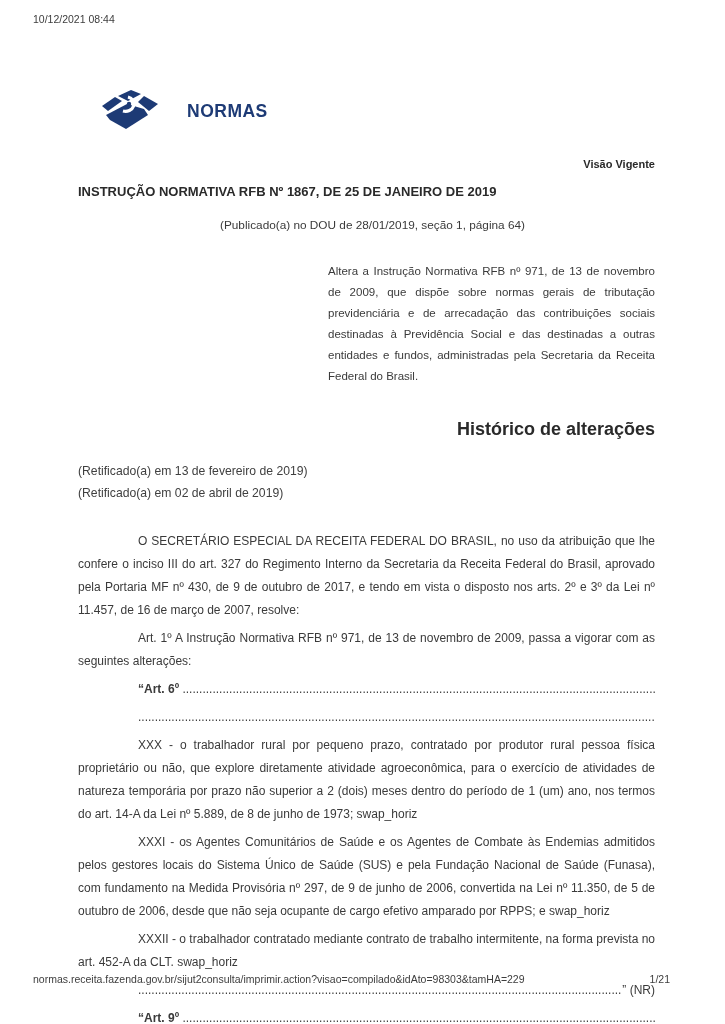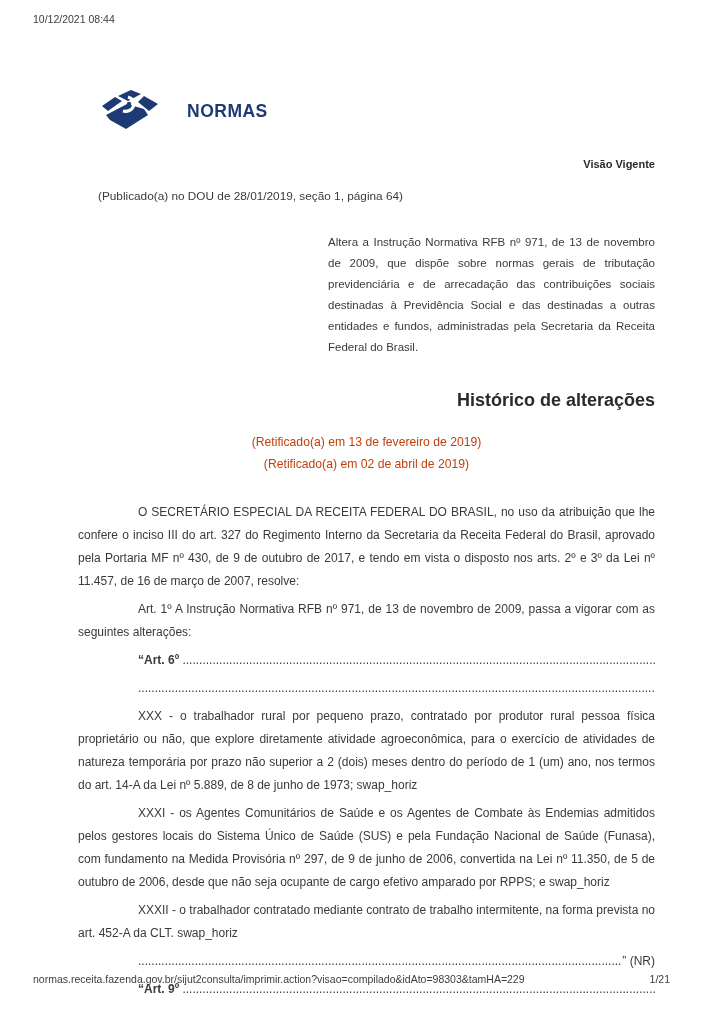--- a/index.html
+++ b/index.html
@@ -40,35 +40,35 @@
 
   .view-label {
     margin-top:23px; text-align:right;
     font-weight:bold; font-size:11px; color:#2a2a2a;
   }
 
   .doc-title {
     margin-top:14px; font-size:13px; font-weight:bold; color:#2a2a2a;
   }
 
-  .published { margin-top:19px; margin-left:20px; font-size:11.8px; }
+  .published { margin-top:19px; margin-left:12px; font-size:11.8px;text-align:center; }
 
   .summary {
     margin-top:29px; margin-left:250px; width:327px;
     text-align:justify; font-size:11.5px; line-height:21px;
   }
 
   .history-title {
     margin-top:32px; text-align:right;
     font-size:18px; font-weight:bold; color:#2a2a2a;
   }
   .history-links { margin-top:20px; }
   .history-link {
-    display:block; text-align:center; text-decoration:none;
-    color:#c2410c; font-size:12.2px; line-height:22px; cursor:pointer;
+    display:block; text-align:left; text-decoration:none;
+    color:#404040; font-size:12.2px; line-height:22px; cursor:pointer;
   }
 
   .body-text { margin-top:26px; font-size:12px; line-height:23px; }
   .para { margin:0 0 5px 0; text-align:justify; text-indent:60px; }
 
   .dotline { display:flex; margin:0 0 5px 60px; }
   .dot-prefix { flex:0 0 auto; white-space:pre;font-weight:bold; }
   .dot-fill   { flex:1 1 auto; overflow:hidden; white-space:nowrap; }
   .dot-suffix { flex:0 0 auto; white-space:pre; }
 </style>
@@ -92,20 +92,21 @@
           <polygon points="6,27 27,16 44,21 48,27 26,41 10,32"></polygon>
         </g>
         <path d="M28 9 a8 7 0 1 1 -5 14" fill="none" stroke="#ffffff" stroke-width="3.2"></path>
         <circle cx="29" cy="16" r="2.2" fill="#1d3a75"></circle>
       </svg>
       <span class="brand-name">NORMAS</span>
     </div>
 
     <div class="view-label">Visão Vigente</div>
 
+    <div class="doc-title">INSTRUÇÃO NORMATIVA RFB Nº 1867, DE 25 DE JANEIRO DE 2019</div>
 
     <div class="published">(Publicado(a) no DOU de 28/01/2019, seção 1, página 64)</div>
 
     <div class="summary">Altera a Instrução Normativa RFB nº 971, de 13 de novembro de 2009, que dispõe sobre normas gerais de tributação previdenciária e de arrecadação das contribuições sociais destinadas à Previdência Social e das destinadas a outras entidades e fundos, administradas pela Secretaria da Receita Federal do Brasil.</div>
 
     <div class="history-title">Histórico de alterações</div>
     <div class="history-links">
       <a class="history-link">(Retificado(a) em 13 de fevereiro de 2019)</a>
       <a class="history-link">(Retificado(a) em 02 de abril de 2019)</a>
     </div>

